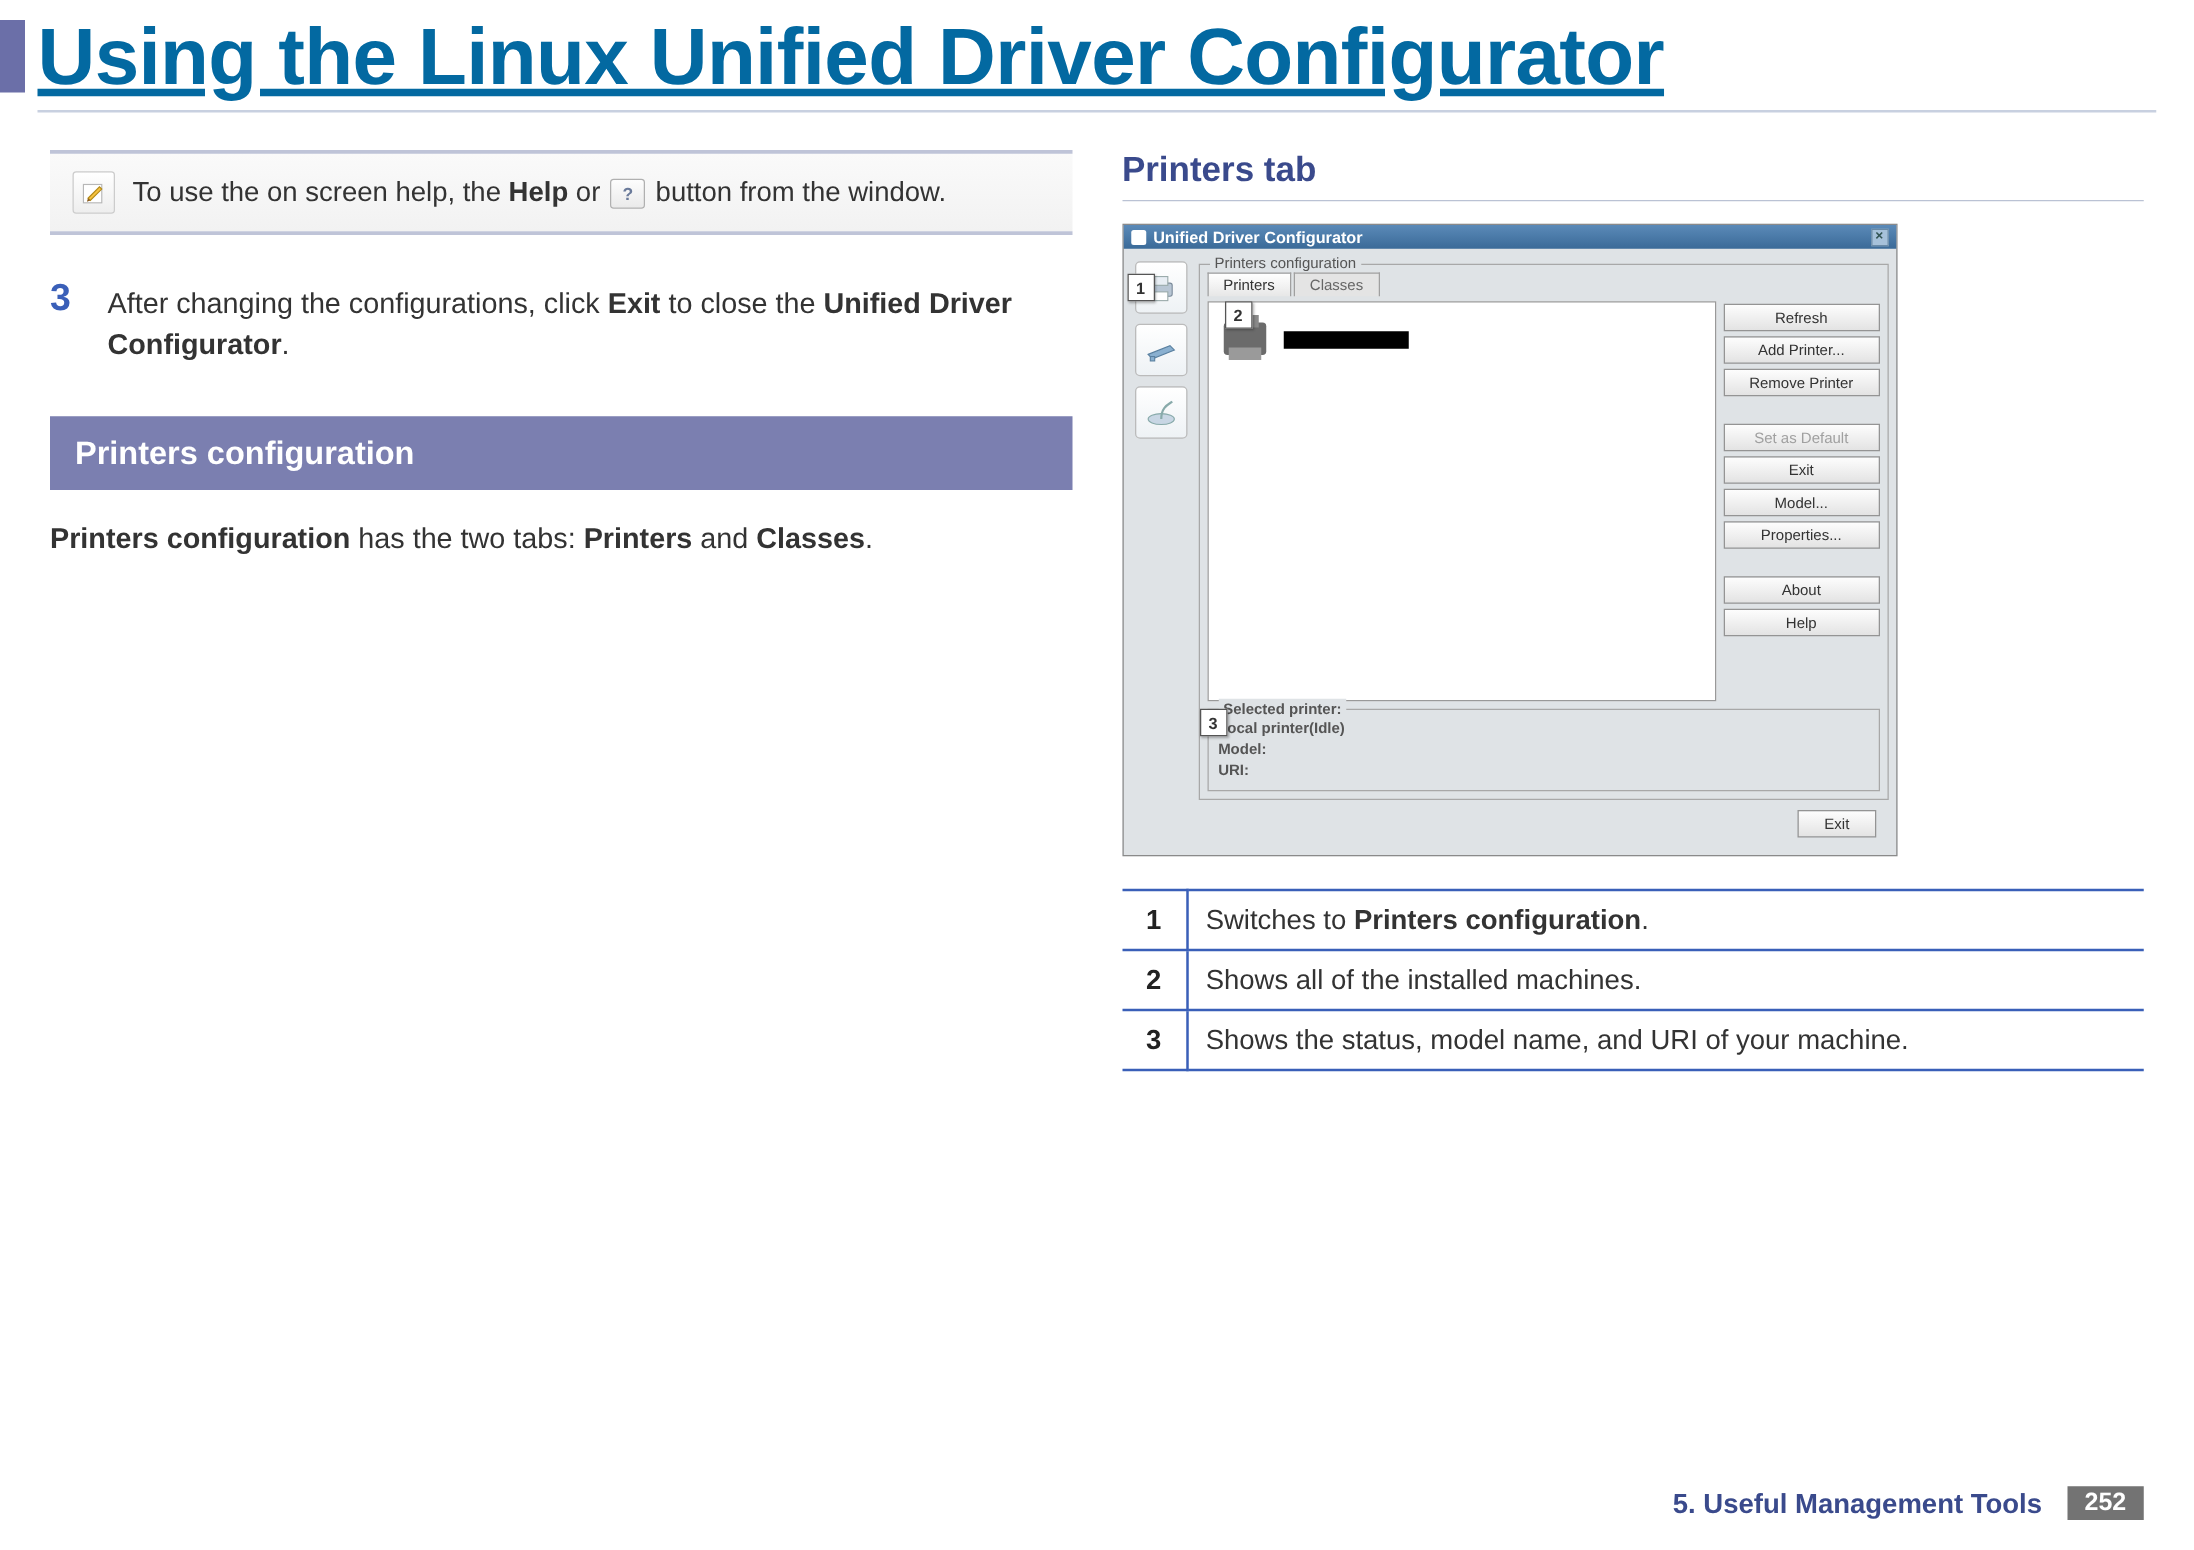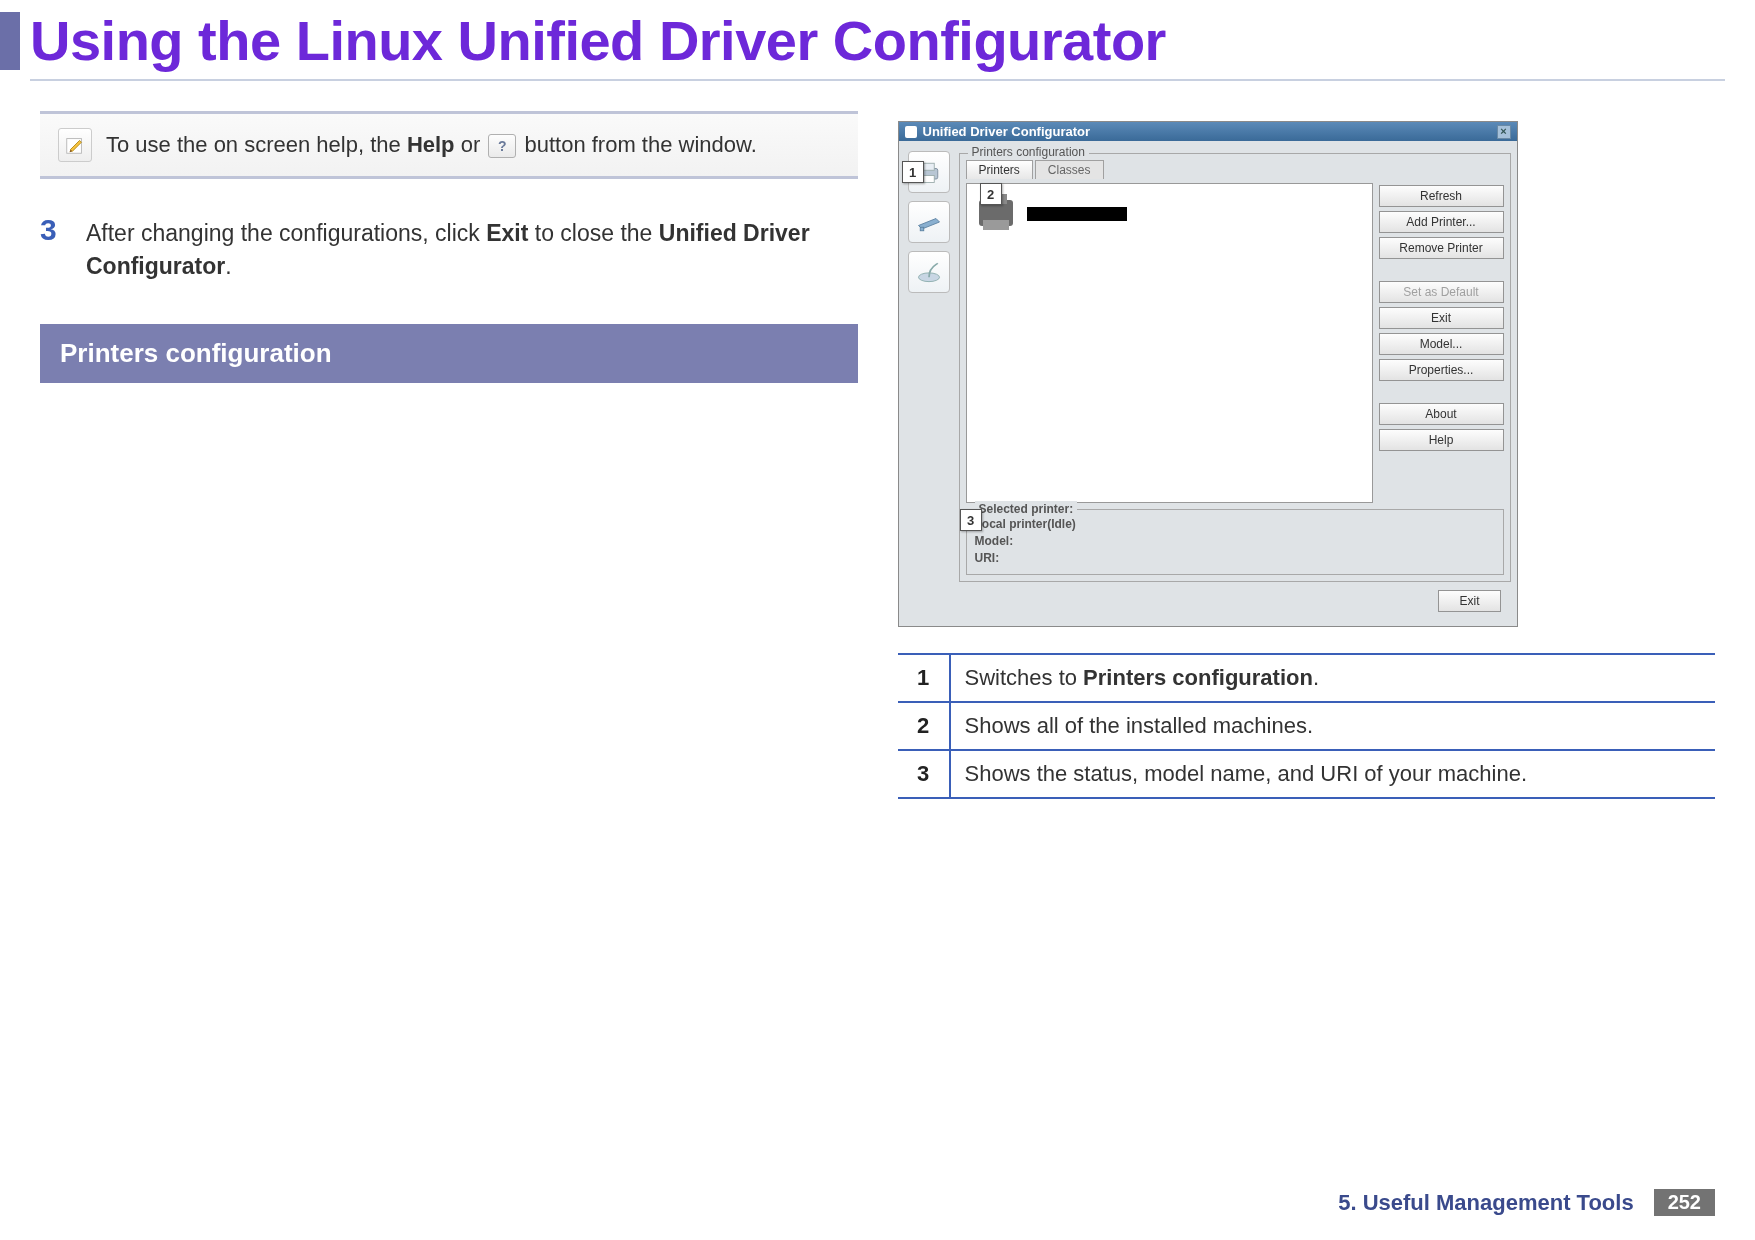--- a/index.html
+++ b/index.html
@@ -16,24 +16,25 @@
     align-items: center;
     padding: 8px 0 0 0;
   }
   .header-accent {
     width: 20px;
     height: 58px;
     background: #6b6fa8;
     margin-right: 10px;
   }
   .page-title {
-    font-size: 56px;
-    font-weight: 700;
-    color: #6d28d9;
+    font-size: 64px;
+    font-weight: 700;
+    color: #0369a1;
     letter-spacing: -0.5px;
+    text-decoration: underline;
   }
   .header-rule {
     border: none;
     border-top: 2px solid #c8d0e0;
     margin: 6px 30px 0 30px;
   }
   .columns {
     display: flex;
     padding: 30px 40px 0 40px;
     gap: 40px;
@@ -342,24 +343,28 @@
 
     <div class="step">
       <div class="step-num">3</div>
       <div class="step-body">
         <span>After changing the configurations, click </span><b>Exit</b><span> to close the </span><b>Unified Driver Configurator</b><span>.</span>
       </div>
     </div>
 
     <div class="section-banner">Printers configuration</div>
 
+    <div class="body-text">
+      <b>Printers configuration</b><span> has the two tabs: </span><b>Printers</b><span> and </span><b>Classes</b><span>.</span>
+    </div>
   </div>
 
   <div class="col">
 
+    <div class="subheading">Printers tab</div>
 
 
     <div class="app-wrapper">
       <div class="app-window">
         <div class="app-titlebar">
           <div class="tb-left">
             <div class="tb-ico"></div>
             <span>Unified Driver Configurator</span>
           </div>
           <div class="tb-close">×</div>

